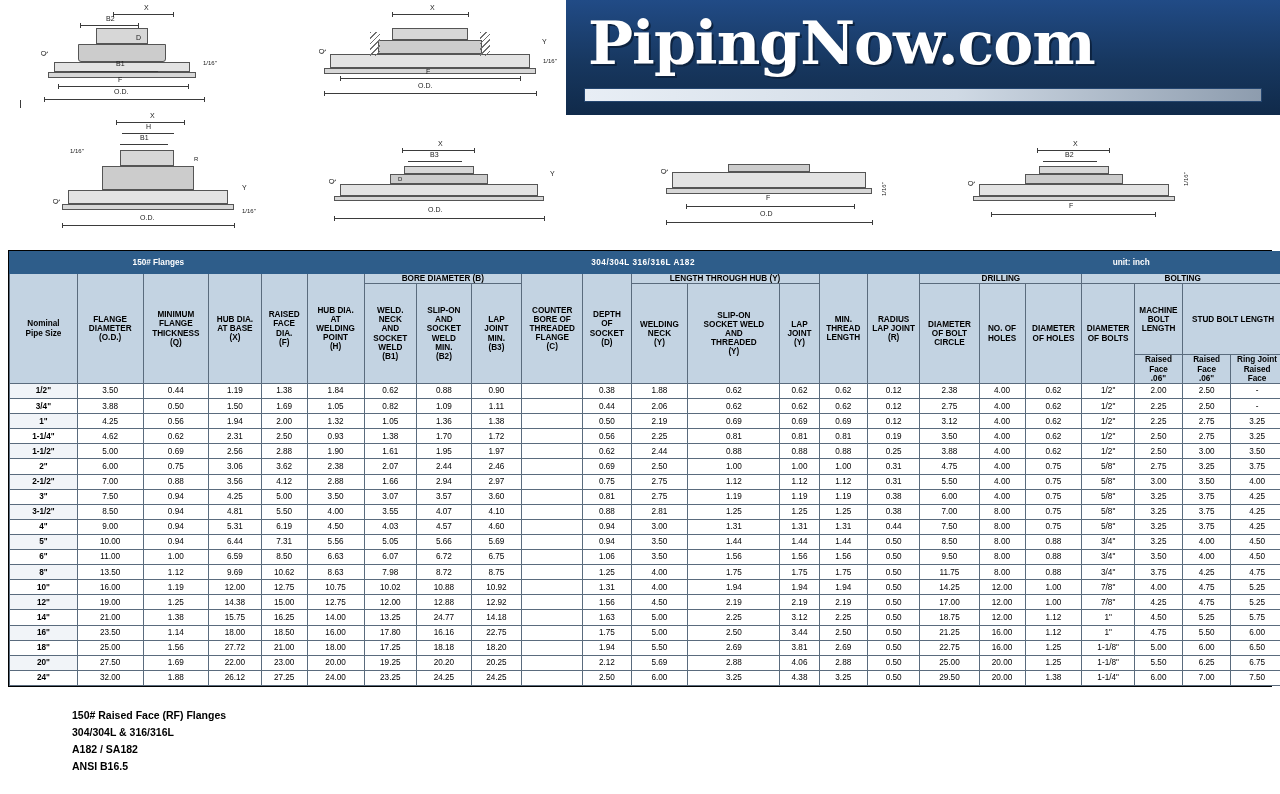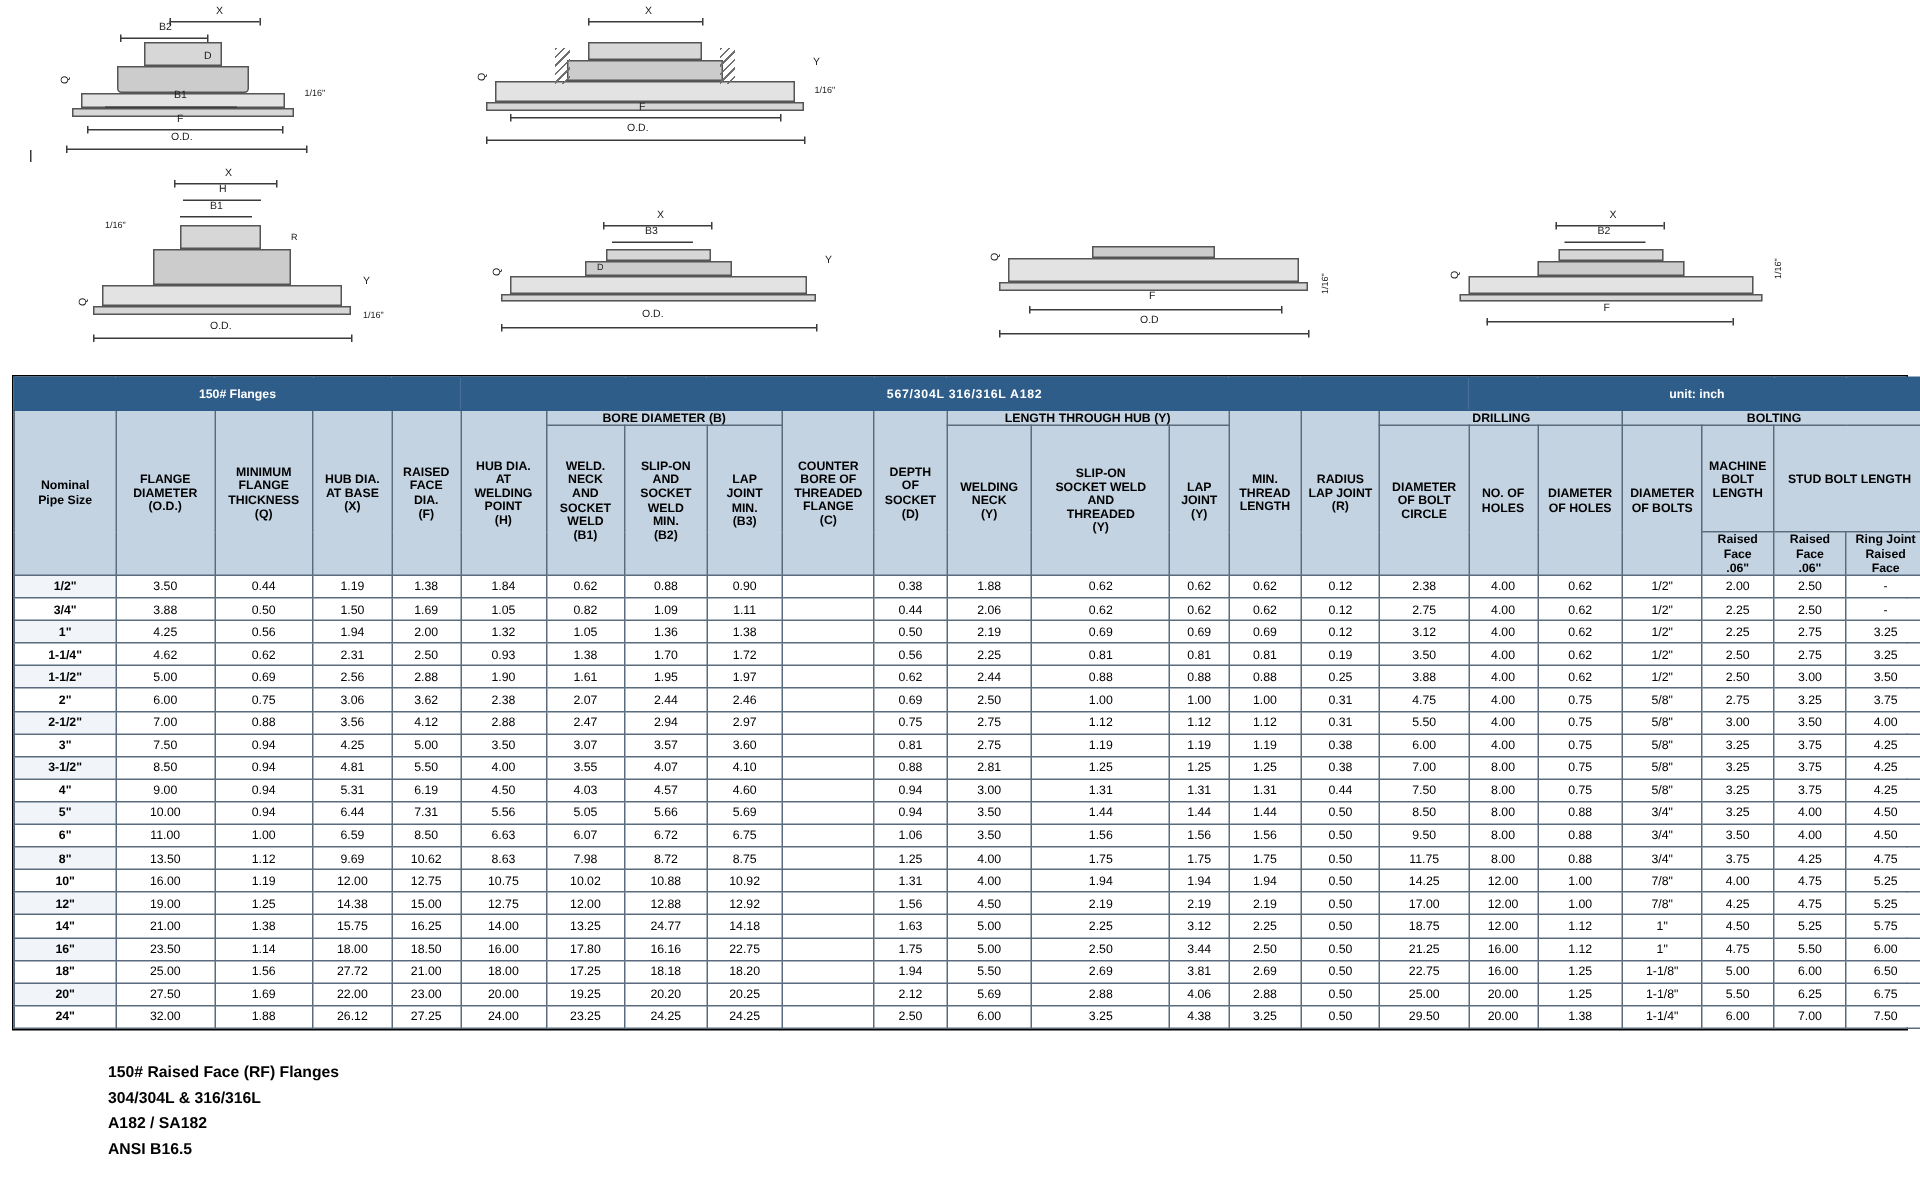--- a/index.html
+++ b/index.html
@@ -149,20 +149,25 @@
     line-height: 1.62;
     color: #000;
     font-family: "Liberation Sans", sans-serif;
   }
 </style>
 </head>
 <body>
 
 <div class="diagram-area">
 
+  <div class="logo-block">
+    <div class="logo-inner"></div>
+    <div class="logo-text">PipingNow.com</div>
+    <div class="logo-bar"></div>
+  </div>
 
   <div class="drawing" style="left:18px; top:4px; width:245px; height:105px;">
 
     <div class="dimtxt" style="left:126px; top:0px;">X</div>
     <div class="arrowline" style="left:95px; top:10px; width:60px;"></div>
     <div class="tick" style="left:95px; top:8px;"></div>
     <div class="tick" style="left:155px; top:8px;"></div>
 
     <div class="dimtxt" style="left:88px; top:11px;">B2</div>
     <div class="arrowline" style="left:62px; top:21px; width:58px;"></div>
@@ -343,21 +348,21 @@
     <col style="width:48px">
         <col style="width:44px">
         <col style="width:44px">
         <col style="width:48px">
   </colgroup>
 
   <thead>
 
     <tr class="titlebar">
       <td colspan="5" class="title-left">150# Flanges</td>
-      <td colspan="12" class="title-mid">567/304L  316/316L  A182</td>
+      <td colspan="12" class="title-mid">304/304L  316/316L  A182</td>
       <td colspan="6" class="title-right">unit: inch</td>
     </tr>
 
     <tr>
       <td rowspan="3" style="height:110px;" class="nl">Nominal<br>Pipe Size</td>
       <td rowspan="3" class="nl">FLANGE<br>DIAMETER<br>(O.D.)</td>
       <td rowspan="3" class="nl">MINIMUM<br>FLANGE<br>THICKNESS<br>(Q)</td>
       <td rowspan="3" class="nl">HUB DIA.<br>AT BASE<br>(X)</td>
       <td rowspan="3" class="nl">RAISED<br>FACE<br>DIA.<br>(F)</td>
       <td rowspan="3" class="nl">HUB DIA.<br>AT<br>WELDING<br>POINT<br>(H)</td>
@@ -553,21 +558,21 @@
           <td>3.25</td>
           <td>3.75</td>
         </tr>
         <tr>
           <td class="size">2-1/2"</td>
           <td>7.00</td>
           <td>0.88</td>
           <td>3.56</td>
           <td>4.12</td>
           <td>2.88</td>
-          <td>2.47</td>
+          <td>1.66</td>
           <td>2.94</td>
           <td>2.97</td>
           <td></td>
           <td>0.75</td>
           <td>2.75</td>
           <td>1.12</td>
           <td>1.12</td>
           <td>1.12</td>
           <td>0.31</td>
           <td>5.50</td>

